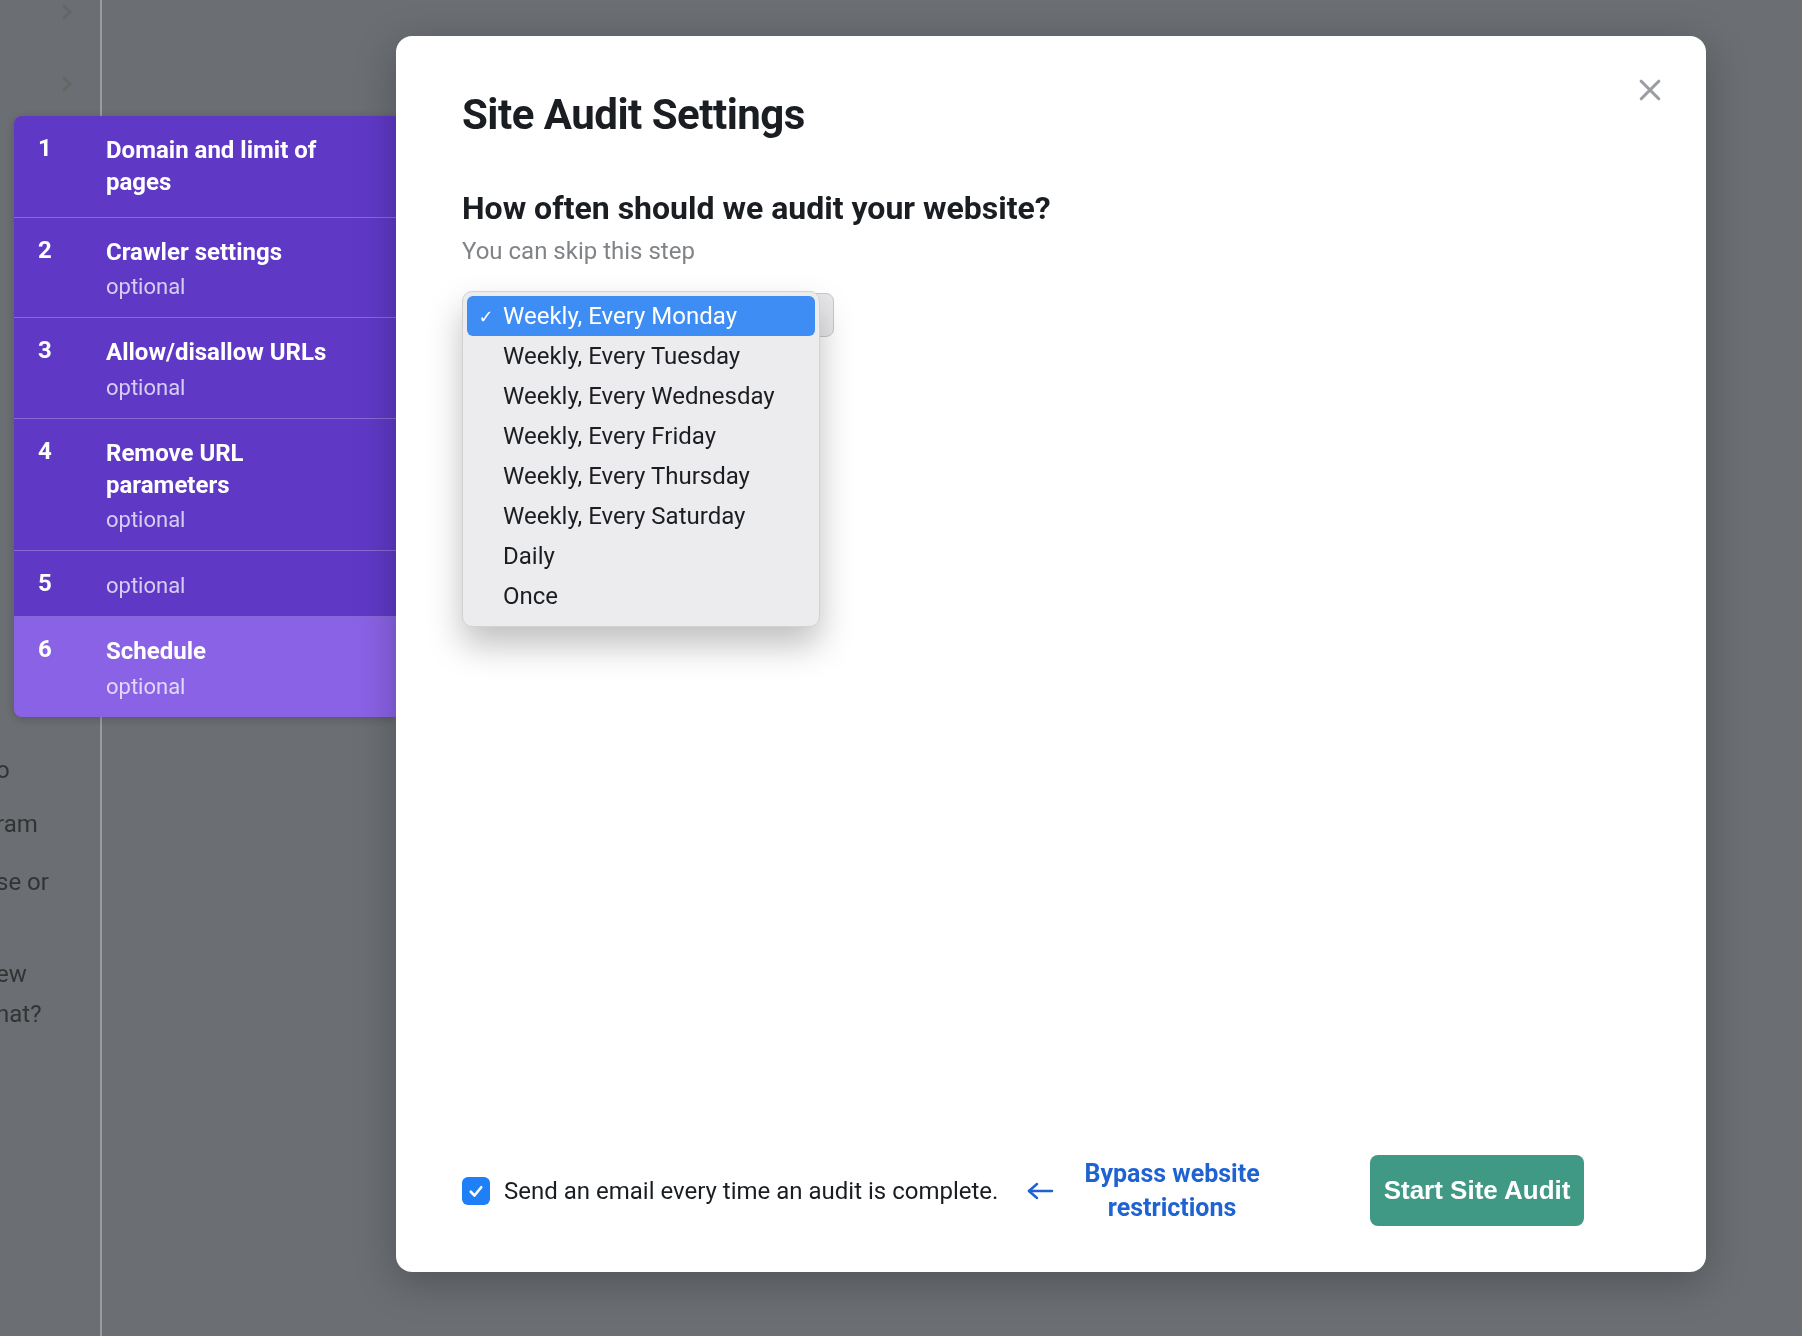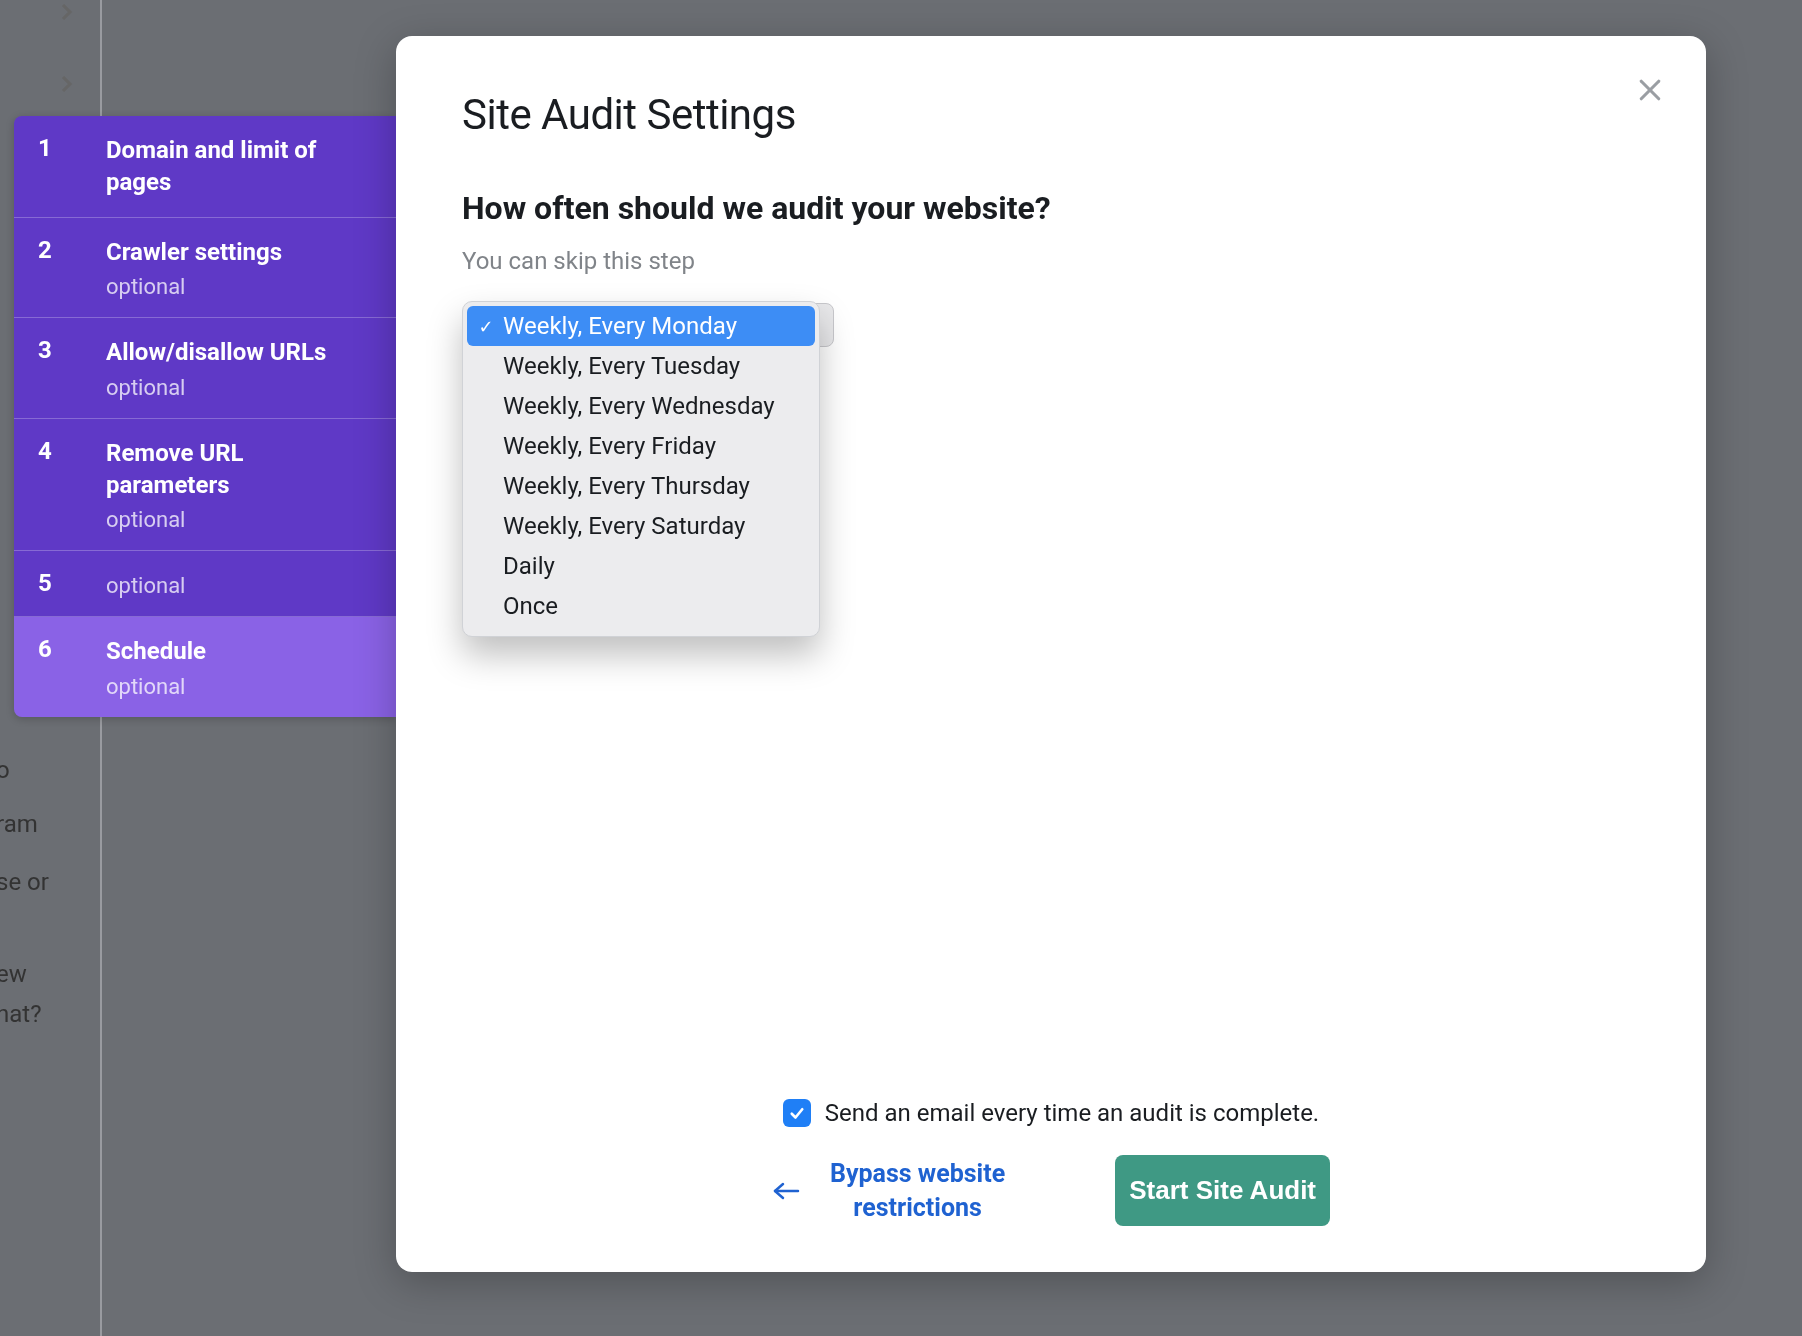--- a/index.html
+++ b/index.html
@@ -86,32 +86,32 @@
       cursor: pointer;
       color: #9a9ea3;
       width: 36px;
       height: 36px;
       display: flex;
       align-items: center;
       justify-content: center;
     }
     .modal-title {
       font-size: 42px;
-      font-weight: 400;
+      font-weight: 700;
       color: #1a1d21;
       letter-spacing: -0.5px;
     }
     .modal-question {
       margin-top: 50px;
       font-size: 32px;
       font-weight: 700;
       color: #1a1d21;
     }
     .modal-subtext {
-      margin-top: 20px;
+      margin-top: 10px;
       font-size: 24px;
       color: #808489;
     }
 
     
     .dropdown-wrap {
       margin-top: 26px;
       position: relative;
       width: 358px;
       height: 50px;
@@ -159,21 +159,21 @@
       display: inline-flex;
       justify-content: center;
       font-size: 18px;
     }
     .dropdown-item:not(.selected) .dropdown-check { visibility: hidden; }
 
     
     .modal-footer {
       margin-top: auto;
       display: flex;
-      flex-direction: column;
+      flex-direction: row;
       gap: 28px;
       align-items: center;
     }
     .email-row {
       display: flex;
       align-items: center;
       gap: 14px;
       font-size: 24px;
       color: #1a1d21;
     }

